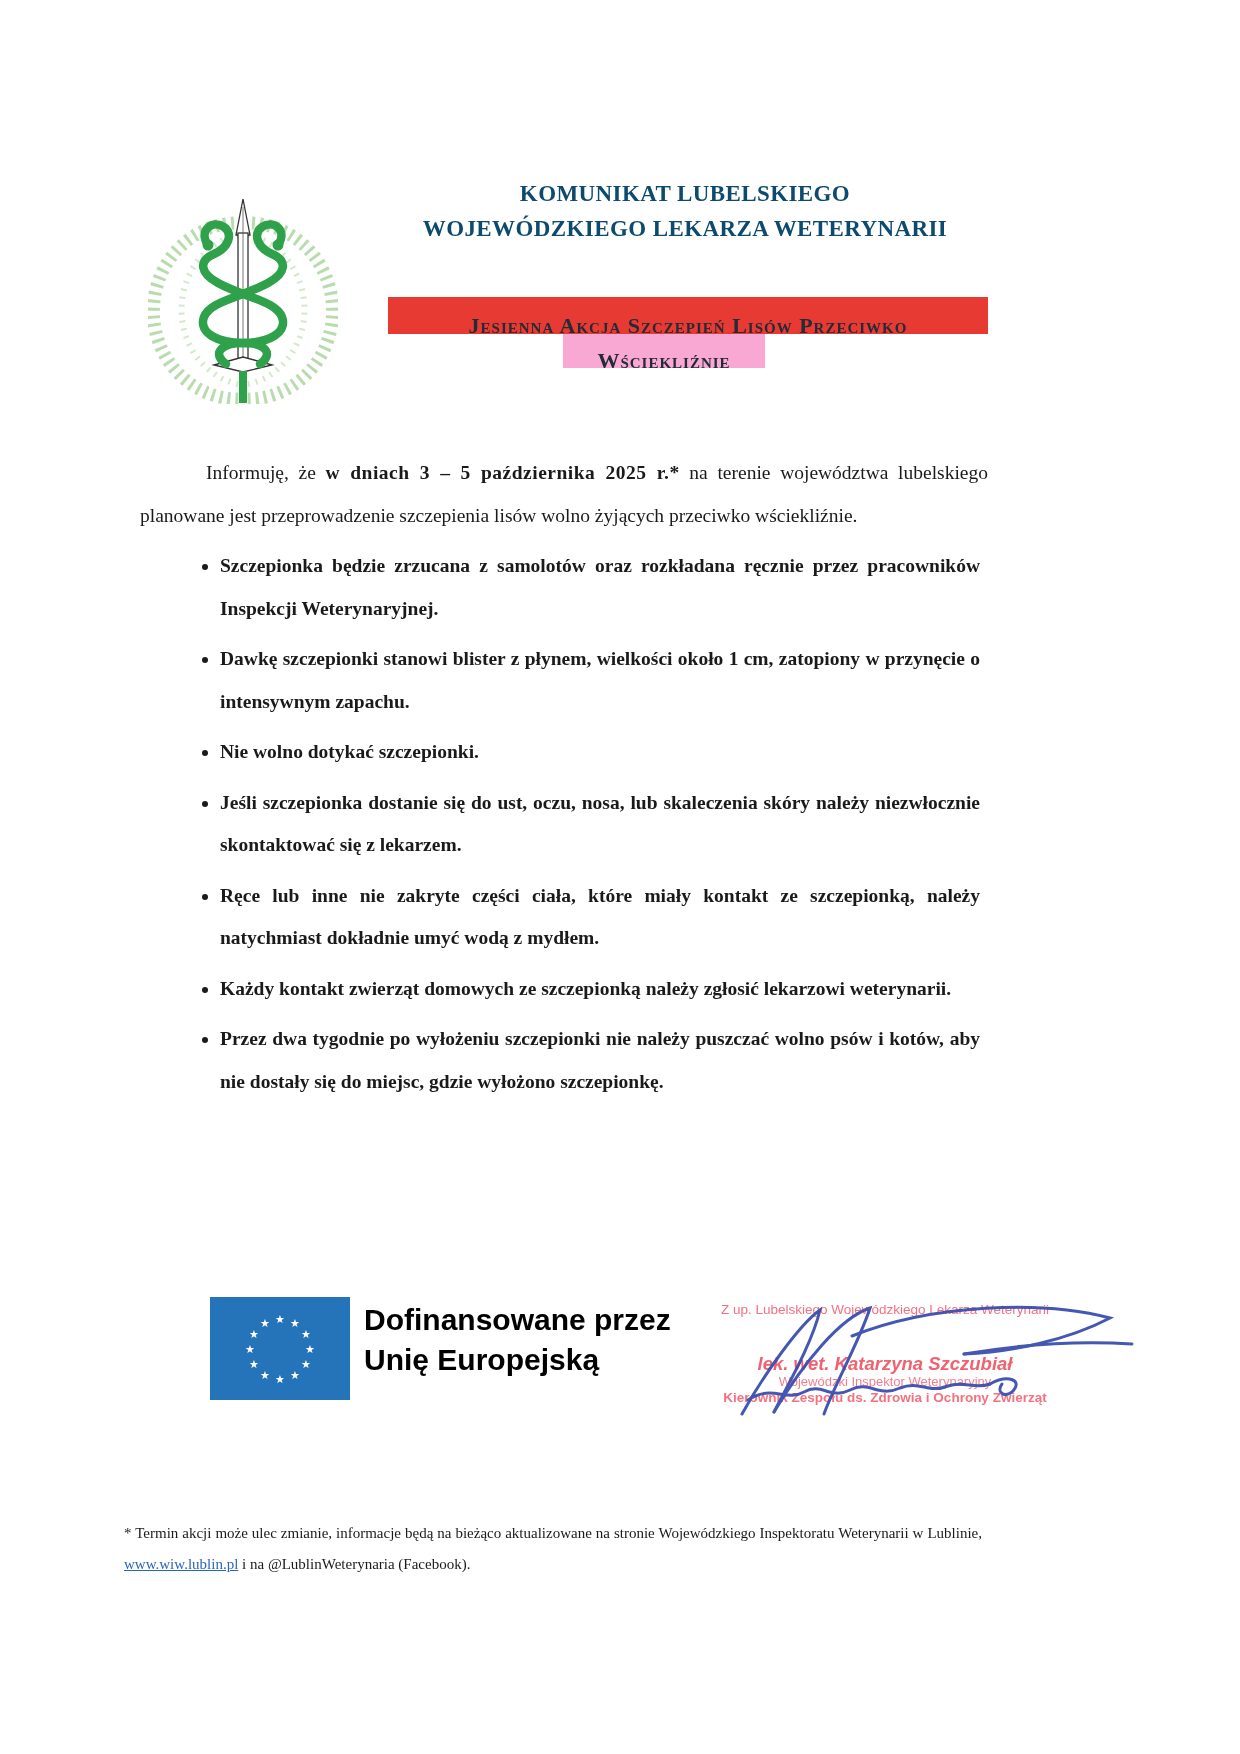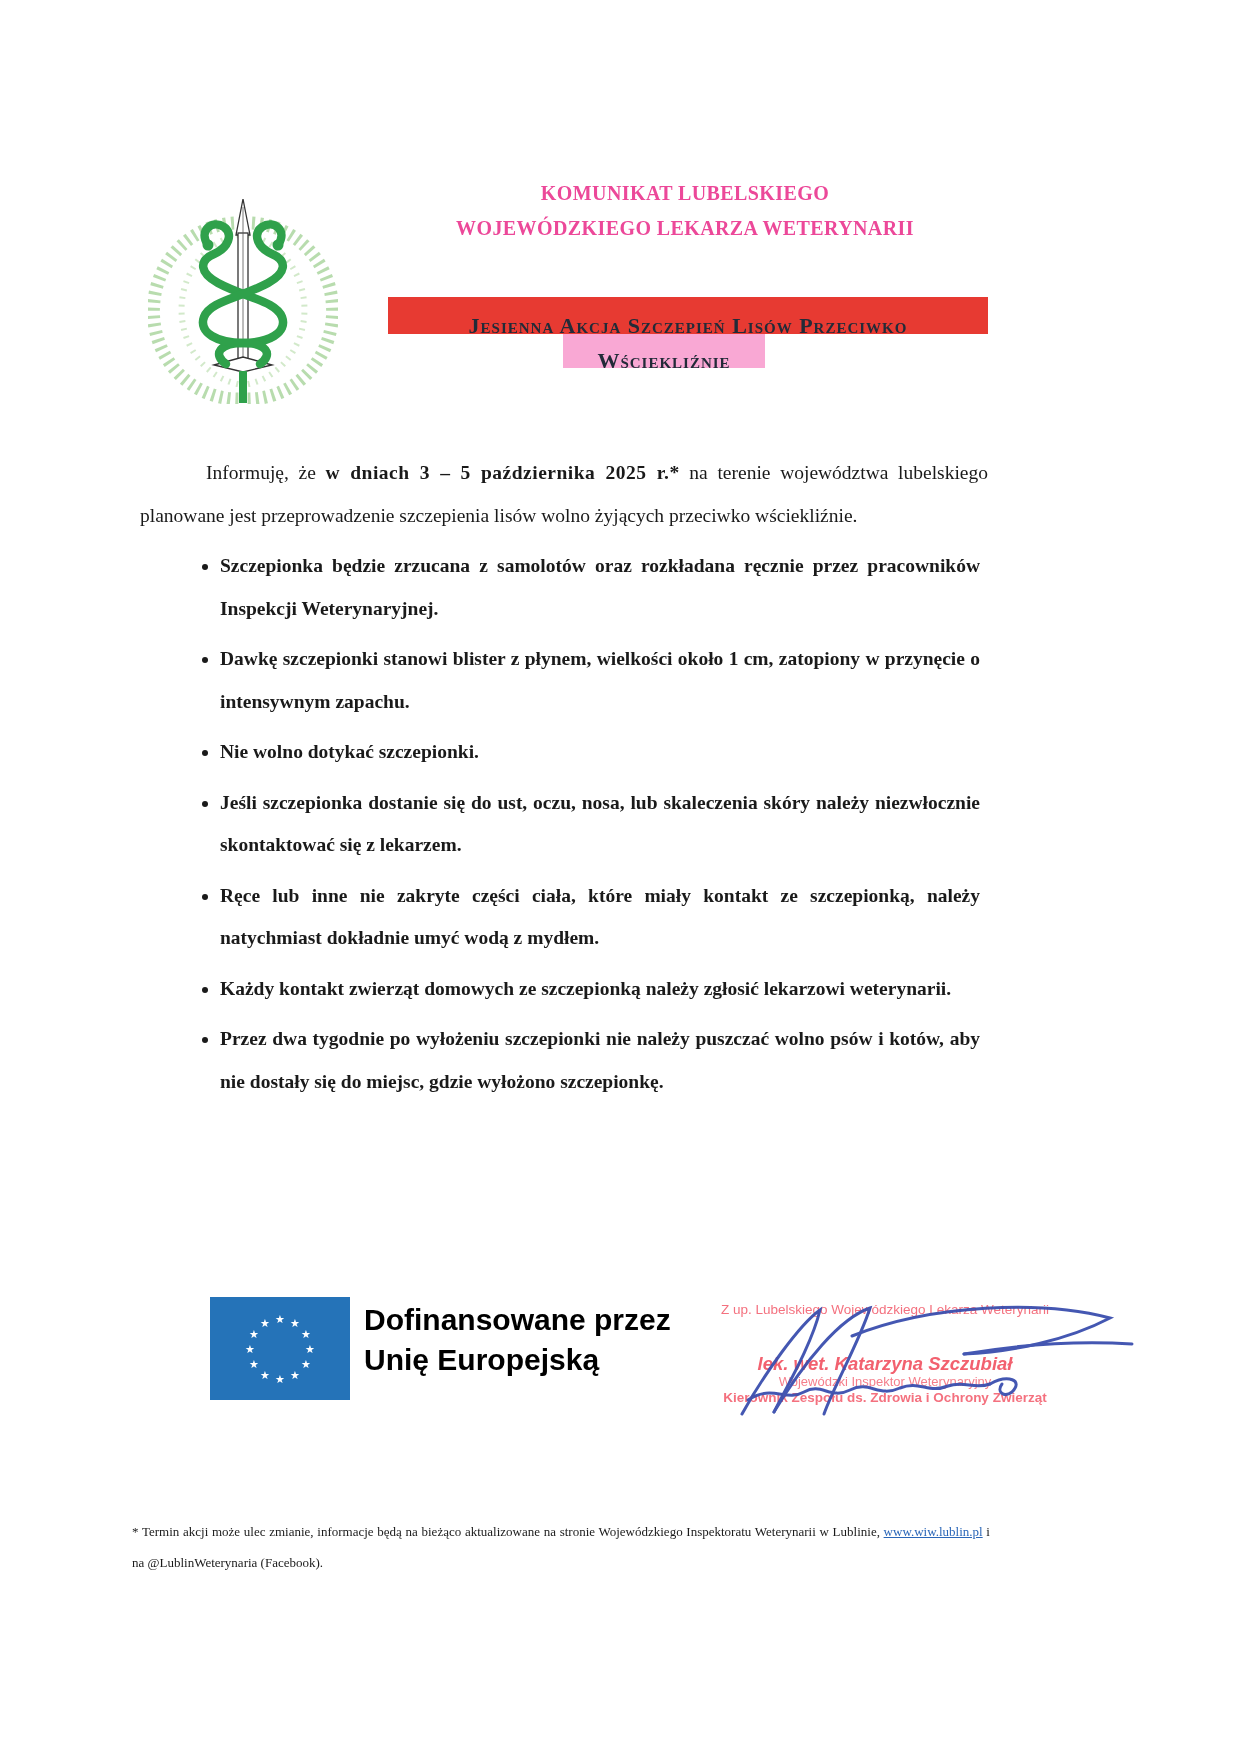--- a/index.html
+++ b/index.html
@@ -6,21 +6,21 @@
   body{
     width:1240px;height:1754px;background:#ffffff;position:relative;
     font-family:"Liberation Serif", serif;color:#1a1a1a;
   }
   .page{position:absolute;inset:0;}
 
   
   .logo-box{position:absolute;left:148px;top:192px;width:190px;height:212px;}
   .title-block{
     position:absolute;left:360px;top:176px;width:650px;text-align:center;
-    font-weight:bold;font-size:20px;line-height:35px;color:#ec4899;letter-spacing:.4px;
+    font-weight:bold;font-size:23px;line-height:35px;color:#0c4a6e;letter-spacing:.4px;
   }
 
   
   .banner-line1{
     position:absolute;left:388px;top:297px;width:600px;height:37px;
     background:#e73a32;display:flex;align-items:center;justify-content:center;
   }
   .banner-line2{
     position:absolute;left:563px;top:334px;width:202px;height:34px;
     background:#f9a8d4;display:flex;align-items:center;justify-content:center;
@@ -51,22 +51,22 @@
     font-family:"Liberation Sans", sans-serif;color:#f4717f;
   }
   .stamp .s-line1{font-size:13.5px;line-height:16px;}
   .stamp .s-name{margin-top:36px;font-size:18.5px;font-style:italic;font-weight:bold;line-height:20px;color:#f2616f;}
   .stamp .s-title{font-size:13px;line-height:15px;opacity:.9;}
   .stamp .s-role{font-size:13.5px;line-height:17px;font-weight:bold;}
   .signature{position:absolute;left:712px;top:1296px;width:430px;height:140px;pointer-events:none;}
 
   
   .footnote{
-    position:absolute;left:132px;top:1503px;width:858px;
-    font-size:13px;line-height:31px;text-align:justify;
+    position:absolute;left:124px;top:1503px;width:858px;
+    font-size:15px;line-height:31px;text-align:justify;
   }
   .footnote a{color:#2a66b8;text-decoration:underline;cursor:pointer;}
 </style>
 </head>
 <body>
 
 <div class="page">
 
   <div class="logo-box">
     <svg width="190" height="212" viewBox="0 0 190 210">

